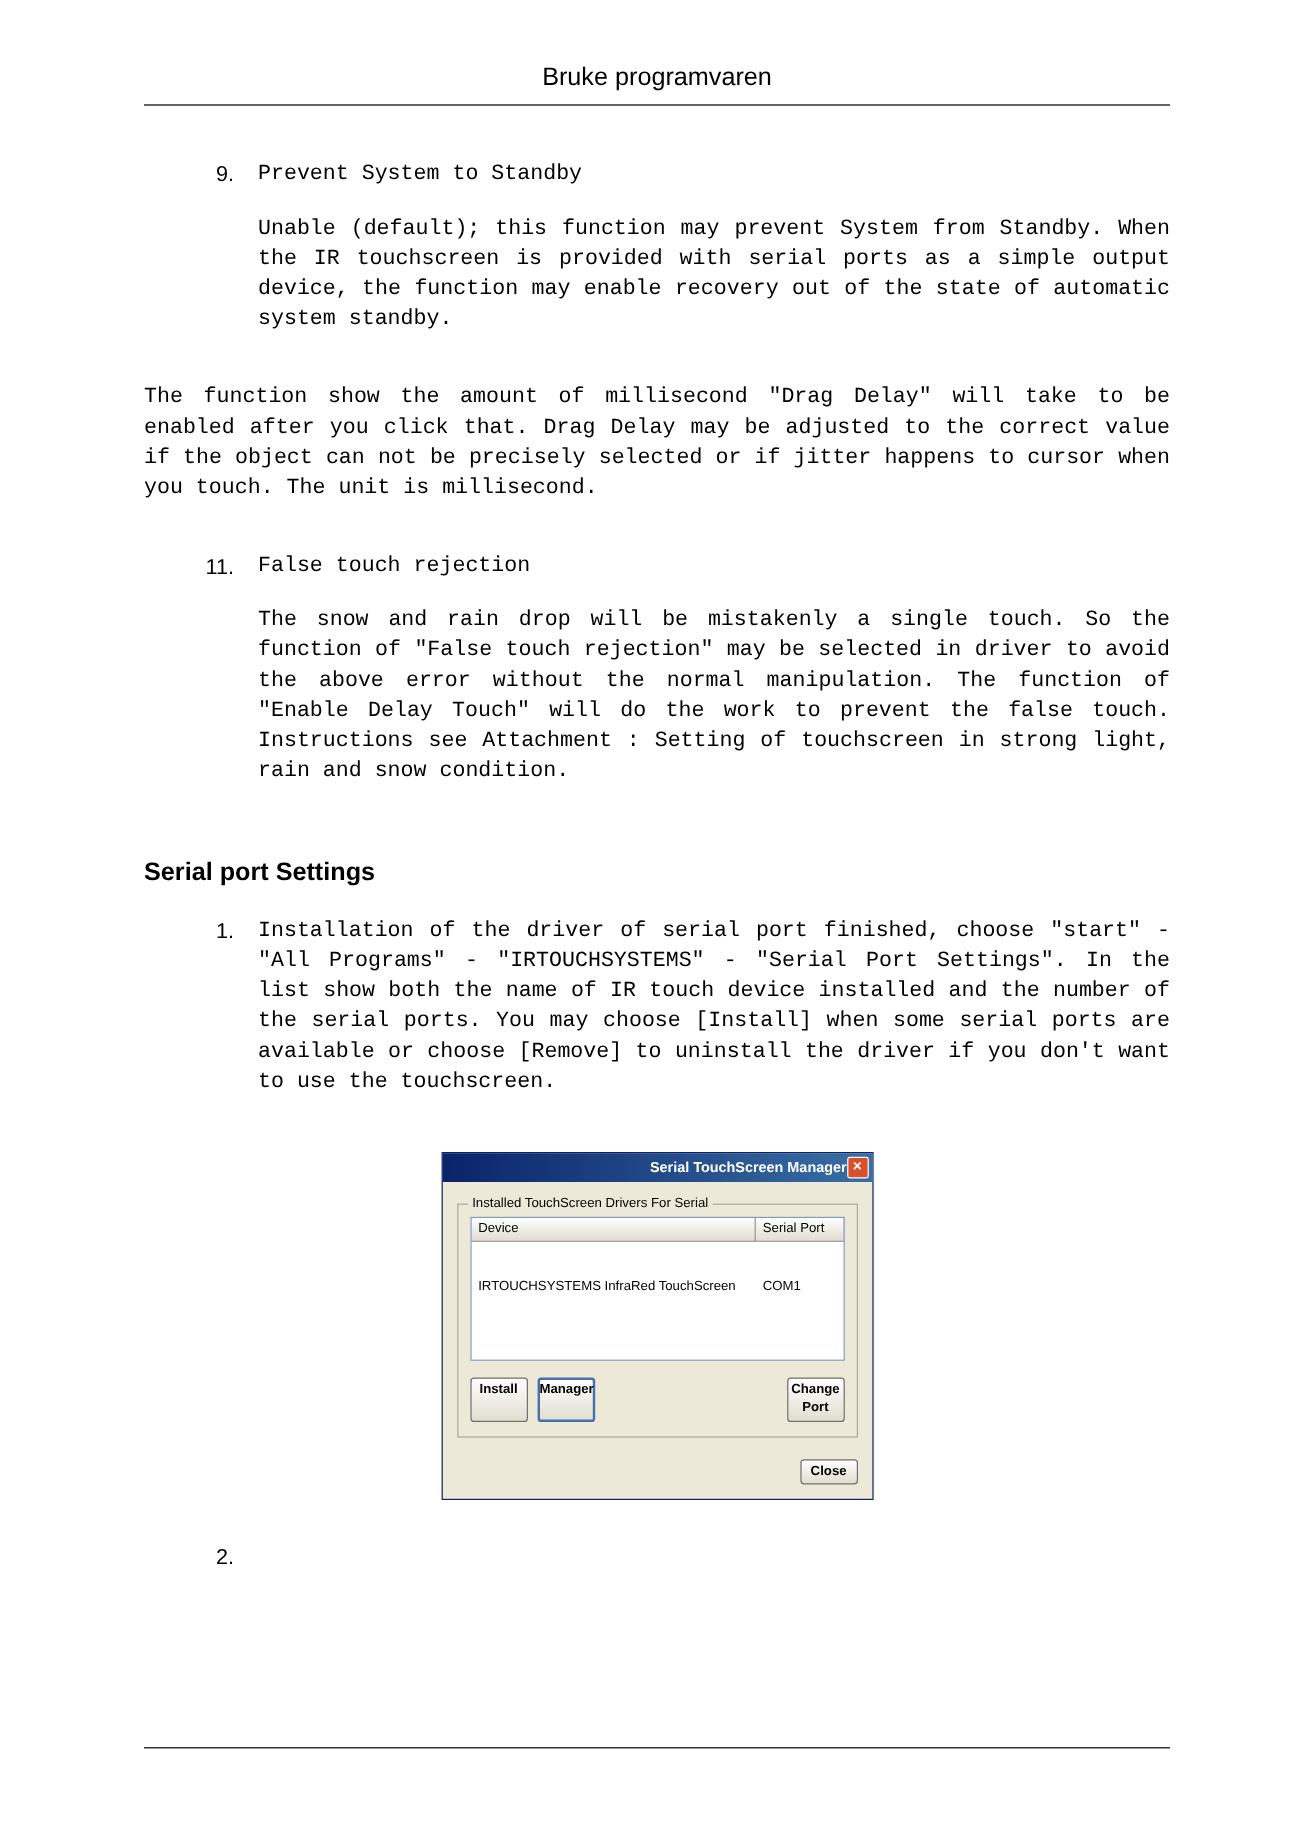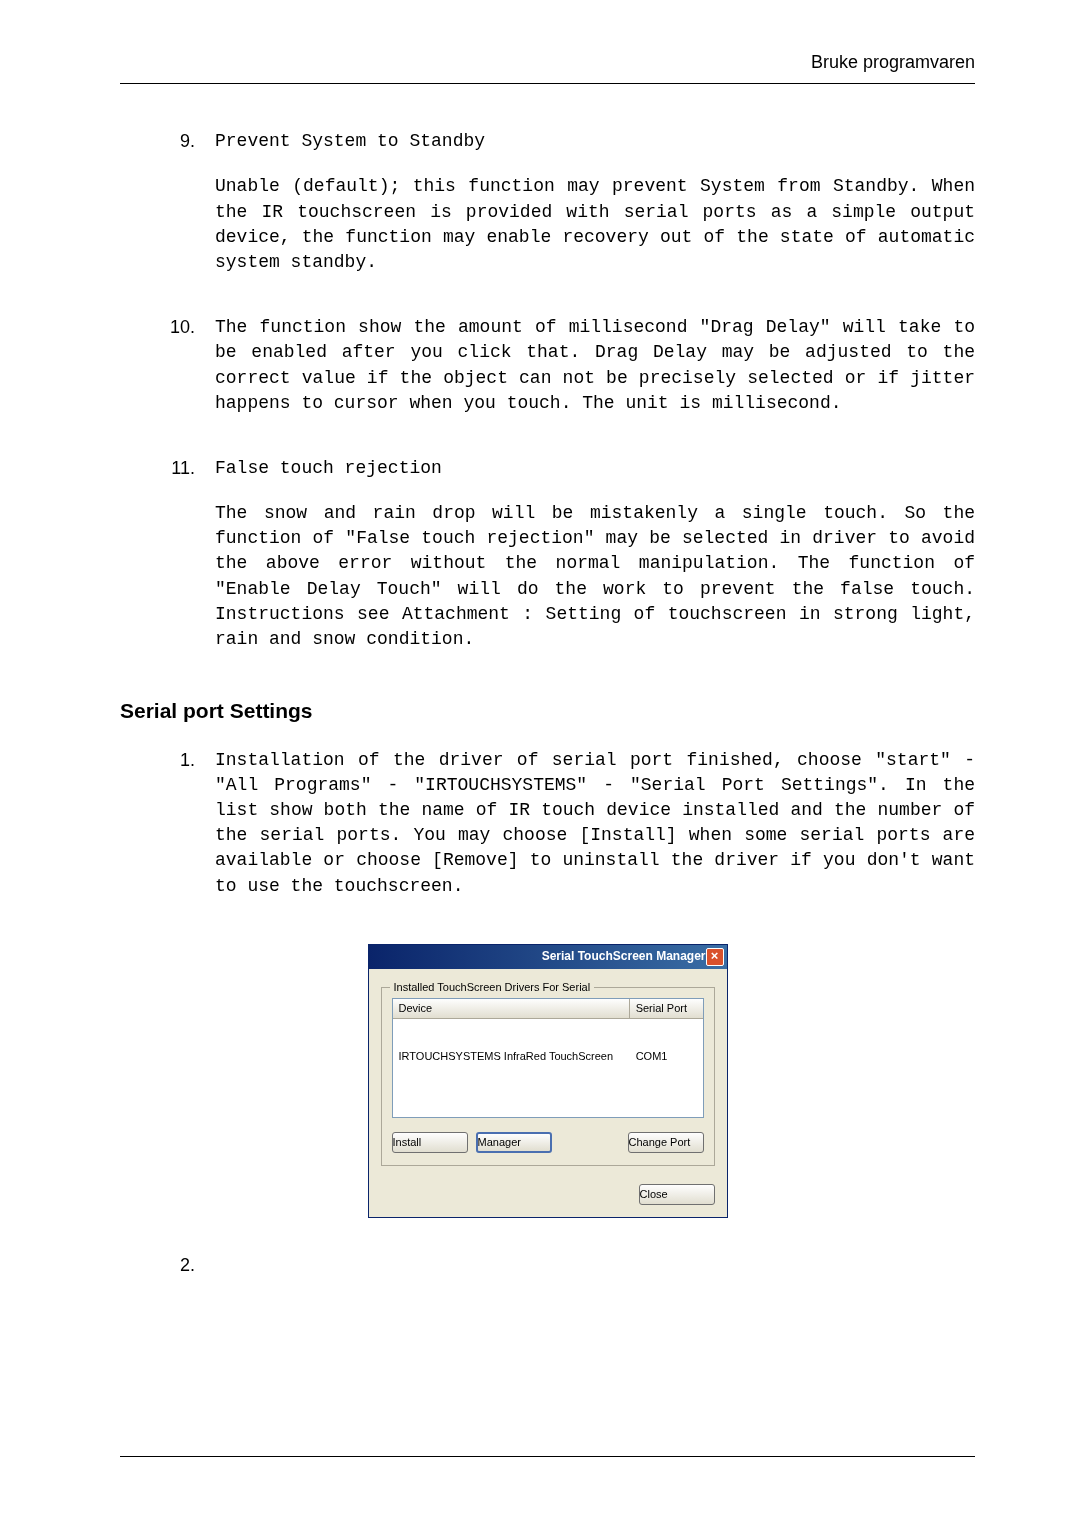--- a/index.html
+++ b/index.html
@@ -14,22 +14,22 @@
       height: 1527px;
       position: relative;
       font-size: 18px;
       line-height: 1.4;
       color: #000;
     }
     .page {
       padding: 50px 105px 50px 120px;
     }
     .header-title {
-      text-align: right;
-      font-size: 18px;
+      text-align: center;
+      font-size: 21px;
       padding-bottom: 8px;
       border-bottom: 1px solid #000;
       margin-bottom: 45px;
     }
     .list-item {
       display: flex;
       margin-bottom: 20px;
     }
     .list-num {
       width: 95px;
@@ -44,21 +44,21 @@
     .list-heading {
       margin-bottom: 20px;
     }
     .list-para {
       text-align: justify;
       margin-bottom: 20px;
     }
     .section-heading {
       font-size: 21px;
       font-weight: bold;
-      margin-top: 24px;
+      margin-top: 36px;
       margin-bottom: 22px;
     }
     .dialog-wrap {
       margin: 25px auto 35px auto;
       width: 360px;
     }
     .dialog {
       border: 1px solid #0a246a;
       background: #ece9d8;
       font-family: Tahoma, sans-serif;
@@ -140,22 +140,23 @@
       display: flex;
       gap: 8px;
     }
     .win-btn {
       background: linear-gradient(#fefefe, #e1ded0);
       border: 1px solid #707070;
       border-radius: 3px;
       padding: 2px 0;
       font-size: 11px;
       font-family: Tahoma, sans-serif;
-      width: 76px;
-      text-align: left;
+      width: 48px;
+      text-align: center;
+      font-weight: bold;
     }
     .win-btn-default {
       border: 2px solid #4a6fb0;
       padding: 1px 0;
     }
     .dialog-footer {
       display: flex;
       justify-content: flex-end;
       padding: 6px 12px 12px 12px;
     }
@@ -175,21 +176,20 @@
 
   <div class="list-item">
     <div class="list-num">9.</div>
     <div class="list-body">
       <div class="list-heading">Prevent System to Standby</div>
       <div class="list-para">Unable (default); this function may prevent System from Standby. When the IR touchscreen is provided with serial ports as a simple output device, the function may enable recovery out of the state of automatic system standby.</div>
     </div>
   </div>
 
   <div class="list-item">
-    <div class="list-num">10.</div>
     <div class="list-body">
       <div class="list-para">The function show the amount of millisecond "Drag Delay" will take to be enabled after you click that. Drag Delay may be adjusted to the correct value if the object can not be precisely selected or if jitter happens to cursor when you touch. The unit is millisecond.</div>
     </div>
   </div>
 
   <div class="list-item">
     <div class="list-num">11.</div>
     <div class="list-body">
       <div class="list-heading">False touch rejection</div>
       <div class="list-para">The snow and rain drop will be mistakenly a single touch. So the function of "False touch rejection" may be selected in driver to avoid the above error without the normal manipulation. The function of "Enable Delay Touch" will do the work to prevent the false touch. Instructions see Attachment : Setting of touchscreen in strong light, rain and snow condition.</div>

